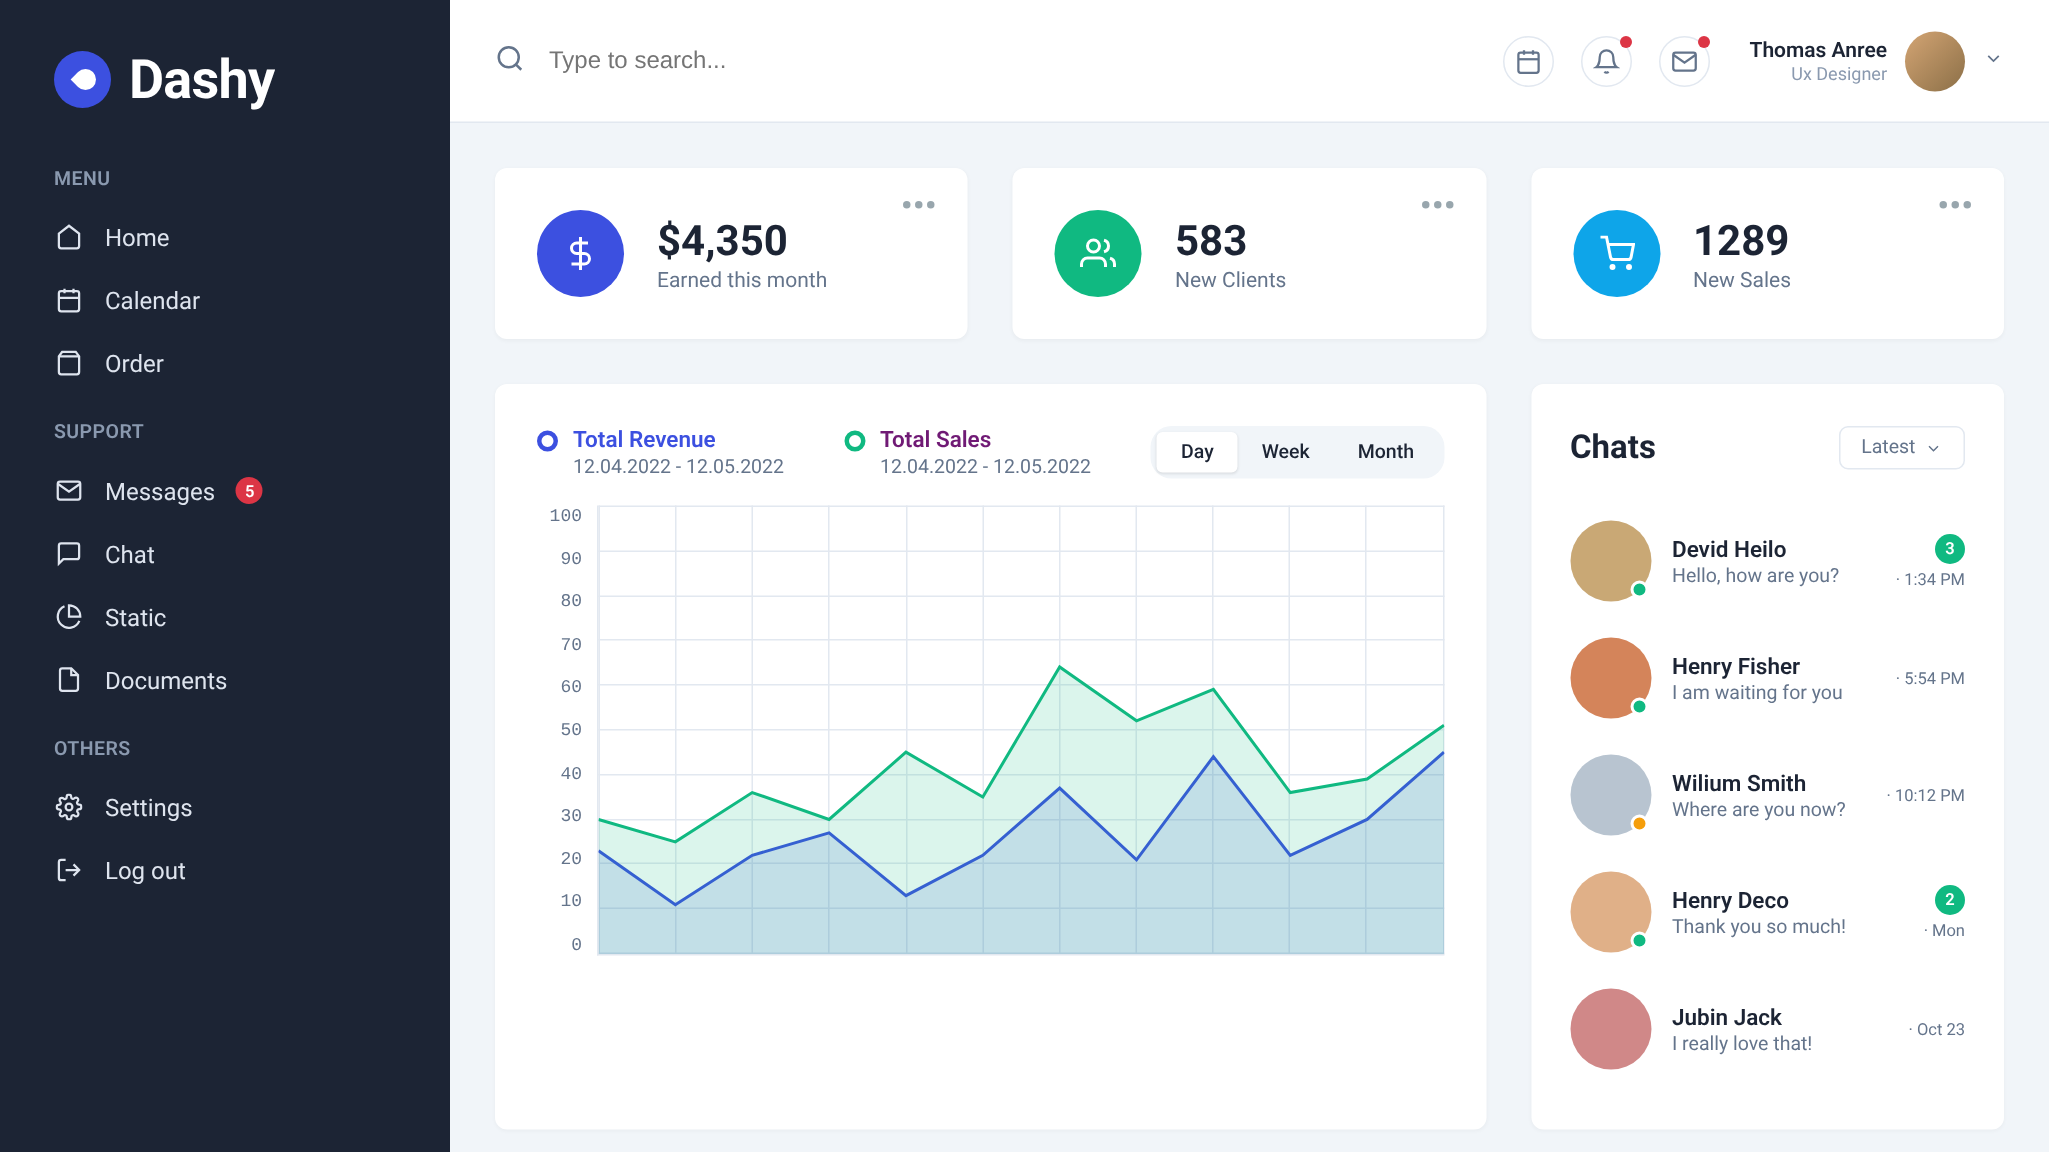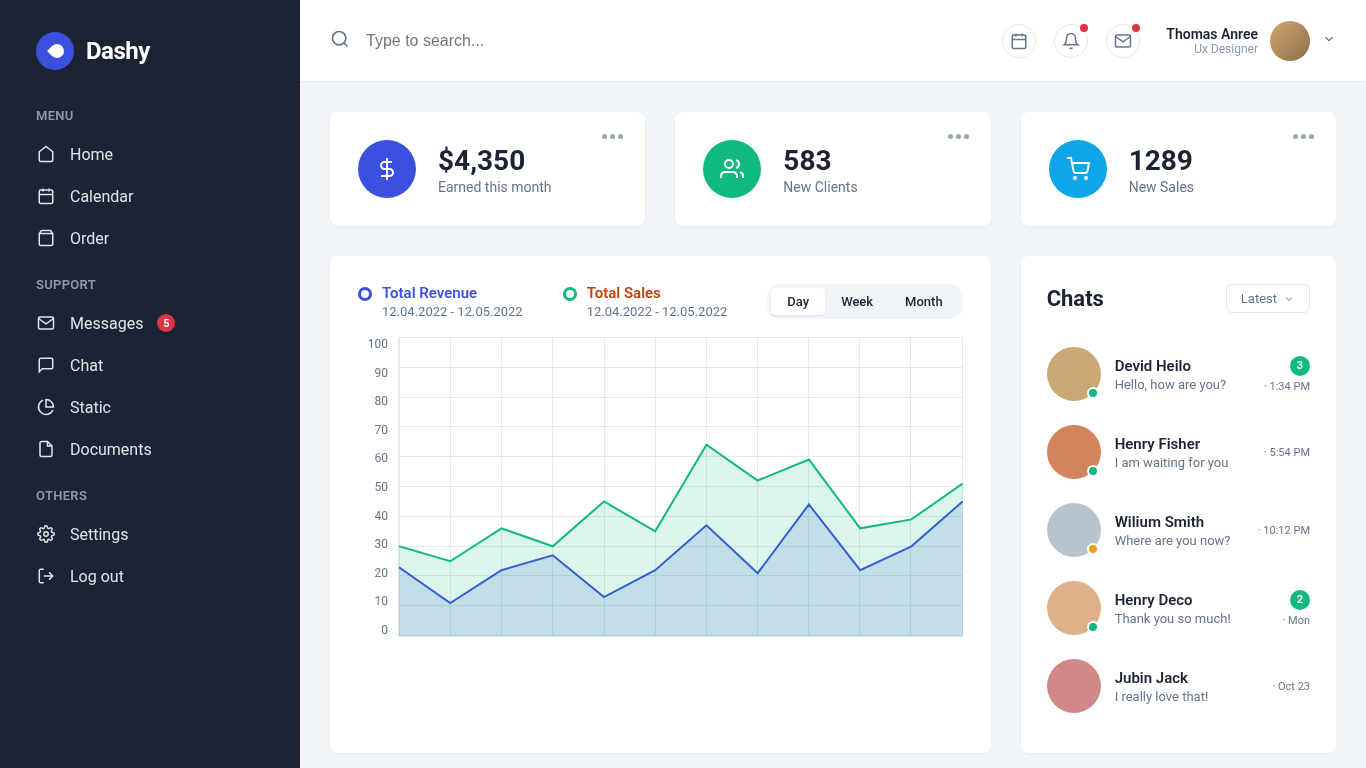--- a/index.html
+++ b/index.html
@@ -1,21 +1,21 @@
 <!DOCTYPE html>
 <html><head>
 <meta charset="utf-8">
 <style>
 * { box-sizing: border-box; margin: 0; padding: 0; }
 body { font-family: -apple-system, BlinkMacSystemFont, "Segoe UI", Roboto, sans-serif; background: #f1f5f9; width: 1366px; height: 768px; overflow: hidden; display: flex; }
 .sidebar { width: 300px; background: #1c2434; color: #dee4ee; display: flex; flex-direction: column; padding: 0; }
 .logo { display: flex; align-items: center; gap: 12px; padding: 32px 36px 20px; color: #fff; }
 .logo-mark { width: 38px; height: 38px; border-radius: 50%; background: #3c50e0; position: relative; }
 .logo-mark::before { content:""; position:absolute; width:14px; height:14px; background:#fff; border-radius:50% 50% 50% 0; transform: rotate(45deg); top:12px; left:14px; }
-.logo-text { font-size: 24px; font-weight: 700; letter-spacing: -0.5px; }
+.logo-text { font-size: 36px; font-weight: 700; letter-spacing: -0.5px; }
 .section-label { font-size: 13px; font-weight: 600; color: #8a99af; padding: 18px 36px 10px; letter-spacing: 0.3px; }
 .nav-item { display:flex; align-items:center; gap:14px; padding: 11px 36px; font-size:16px; color:#dee4ee; cursor:pointer; position:relative; }
 .nav-item .ico { width:20px; height:20px; display:inline-flex; align-items:center; justify-content:center; color:#dee4ee; }
 .nav-item .chev { position:absolute; right:36px; color:#8a99af; }
 .badge-red { background:#dc3545; color:#fff; font-size:11px; font-weight:600; border-radius:10px; min-width:18px; height:18px; display:inline-flex; align-items:center; justify-content:center; padding:0 5px; }
 .main { flex:1; display:flex; flex-direction:column; background:#f1f5f9; }
 .header { height:82px; background:#fff; display:flex; align-items:center; padding: 0 30px; gap:18px; border-bottom:1px solid #e2e8f0; }
 .search-wrap { display:flex; align-items:center; gap:16px; flex:1; }
 .search-input { border:none; outline:none; font-size:16px; color:#64748b; flex:1; background:transparent; }
 .hicon { width:34px; height:34px; border:1px solid #e2e8f0; border-radius:50%; display:flex; align-items:center; justify-content:center; color:#64748b; position:relative; cursor:pointer; }
@@ -38,26 +38,26 @@
 .dots span { width:5px; height:5px; background:#98a6ad; border-radius:50%; }
 .chart-card { grid-column: 1 / span 2; padding:28px; }
 .chart-header { display:flex; justify-content:space-between; align-items:flex-start; margin-bottom:18px; }
 .legend { display:flex; gap:40px; }
 .legend-item { display:flex; align-items:flex-start; gap:10px; }
 .legend-dot { width:14px; height:14px; border-radius:50%; margin-top:3px; flex-shrink:0; border:3px solid; }
 .ld-blue { border-color:#3c50e0; background:#fff; }
 .ld-green { border-color:#10b981; background:#fff; }
 .legend-title { font-size:15px; font-weight:600; }
 .lt-blue { color:#3c50e0; }
-.lt-green { color:#c2410c; }
+.lt-green { color:#701a75; }
 .legend-sub { font-size:13px; color:#64748b; margin-top:2px; }
 .range-toggle { display:flex; background:#f1f5f9; border-radius:14px; padding:4px; }
 .range-btn { padding:6px 16px; font-size:13px; font-weight:500; color:#1c2434; border-radius:4px; cursor:pointer; }
 .range-btn.active { background:#fff; box-shadow:0 1px 2px rgba(0,0,0,0.1); }
-.chart-area { position:relative; height:300px; display:flex; }
+.chart-area { position:relative; height:300px; display:flex;font-family:Liberation Mono, monospace; }
 .y-axis { display:flex; flex-direction:column; justify-content:space-between; font-size:12px; color:#64748b; text-align:right; padding-right:10px; width:40px; }
 .plot { flex:1; position:relative; border-left:1px solid #e2e8f0; border-bottom:1px solid #e2e8f0; }
 .grid-v { position:absolute; inset:0; display:flex; justify-content:space-between; }
 .grid-v div { width:1px; background:#e2e8f0; height:100%; }
 .grid-h { position:absolute; inset:0; display:flex; flex-direction:column; justify-content:space-between; }
 .grid-h div { height:1px; background:#e2e8f0; width:100%; }
 .plot svg { position:absolute; inset:0; width:100%; height:100%; }
 .chats-card { padding:28px 26px; }
 .chats-head { display:flex; justify-content:space-between; align-items:center; margin-bottom:22px; }
 .chats-title { font-size:22px; font-weight:700; color:#1c2434; }

